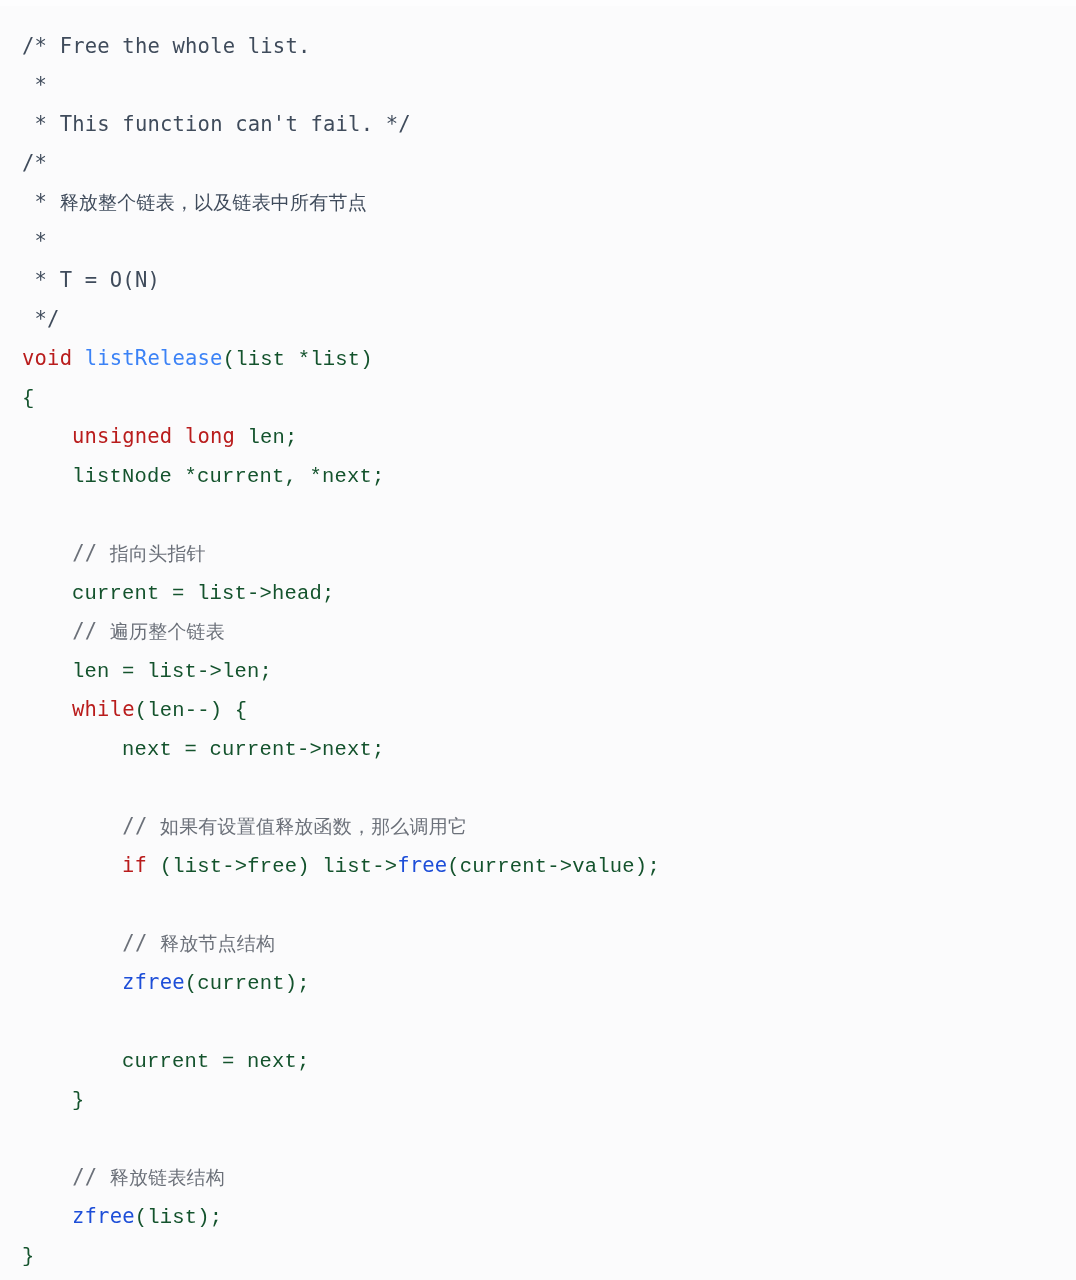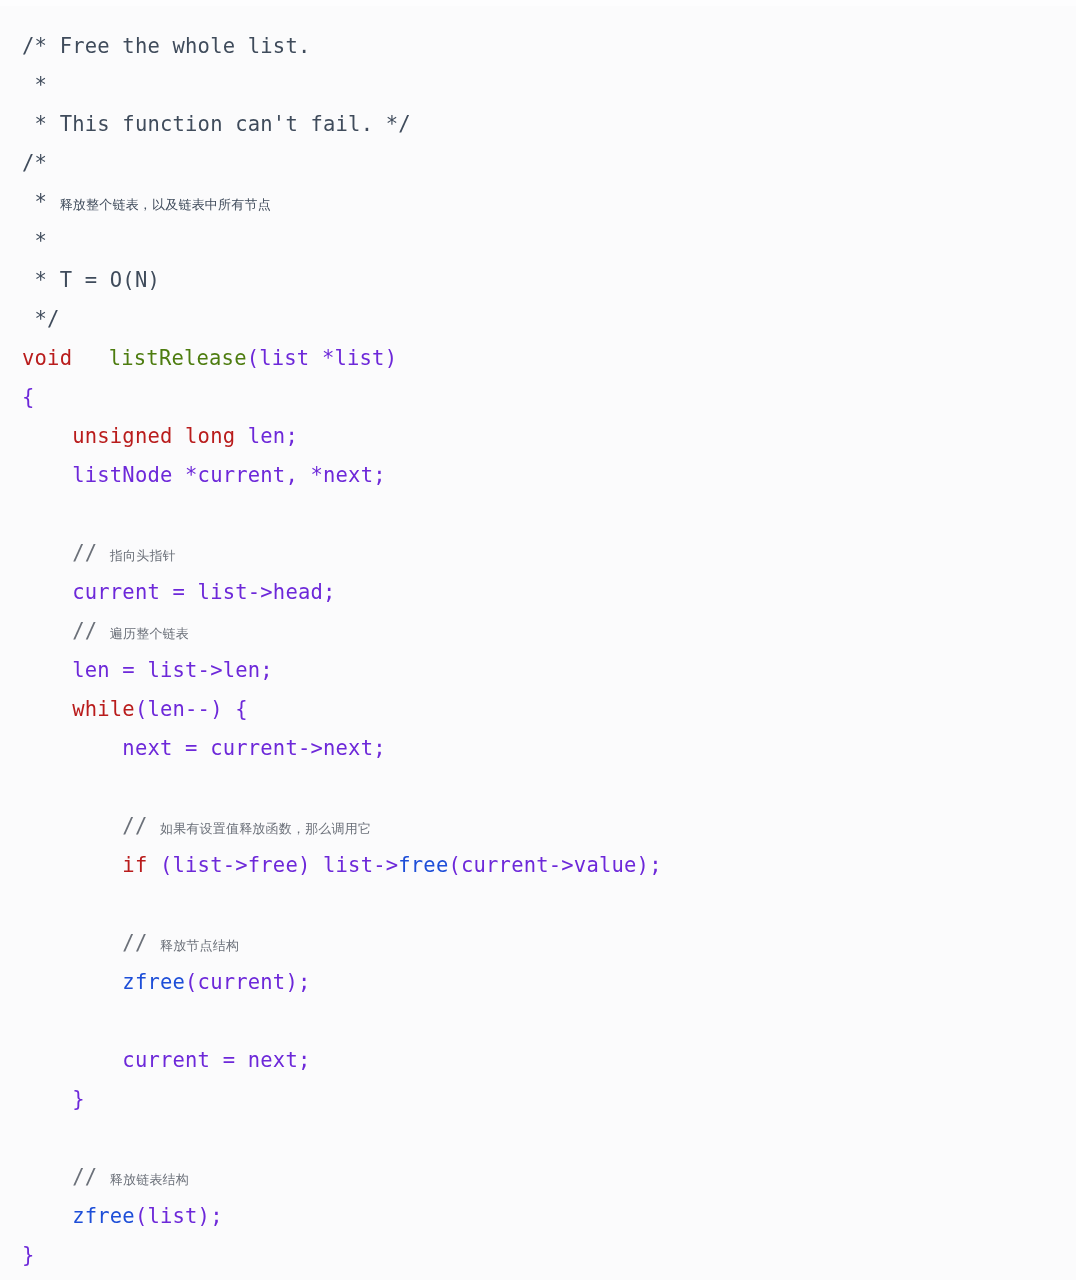--- a/index.html
+++ b/index.html
@@ -34,29 +34,29 @@
     height: 39px;
     line-height: 39px;
     font-size: 20.5px;
     letter-spacing: 0.2px;
     white-space: pre;
     color: #1d1d1f;
   }
 
   
   .tok            { white-space: pre; }
-  .tok-plain      { color: #6d28d9; }
+  .tok-plain      { color: #14532d; font-family: Liberation Mono, monospace; }
   .tok-blockcomment { color: #3f4b5b; }
   .tok-linecomment  { color: #6b7079; }
   .tok-keyword    { color: #b91c1c; }
-  .tok-function   { color: #4d7c0f; margin-left: 24px; }
+  .tok-function   { color: #3b82f6; }
   .tok-call       { color: #1d4ed8; }
   .tok-blank      { color: transparent; }
 
   
-  .cjk { font-family: Liberation Sans, sans-serif; font-size: 13px; }
+  .cjk { font-family: Liberation Sans, sans-serif; font-size: 19px; }
 </style>
 </head>
 <body style="background: rgb(251, 251, 252);">
 
 <div id="top-edge-band"></div>
 
 <pre id="code-block"><div class="code-line"><span class="tok tok-blockcomment">/* Free the whole list.</span></div><div class="code-line"><span class="tok tok-blockcomment"> *</span></div><div class="code-line"><span class="tok tok-blockcomment"> * This function can't fail. */</span></div><div class="code-line"><span class="tok tok-blockcomment">/*</span></div><div class="code-line"><span class="tok tok-blockcomment"> * </span><span class="tok tok-blockcomment cjk">释放整个链表，以及链表中所有节点</span></div><div class="code-line"><span class="tok tok-blockcomment"> *</span></div><div class="code-line"><span class="tok tok-blockcomment"> * T = O(N)</span></div><div class="code-line"><span class="tok tok-blockcomment"> */</span></div><div class="code-line"><span class="tok tok-keyword">void</span><span class="tok tok-plain"> </span><span class="tok tok-function">listRelease</span><span class="tok tok-plain">(list *list)</span></div><div class="code-line"><span class="tok tok-plain">{</span></div><div class="code-line"><span class="tok tok-plain">    </span><span class="tok tok-keyword">unsigned long</span><span class="tok tok-plain"> len;</span></div><div class="code-line"><span class="tok tok-plain">    listNode *current, *next;</span></div><div class="code-line"><span class="tok tok-blank"></span>​</div><div class="code-line"><span class="tok tok-linecomment">    // </span><span class="tok tok-linecomment cjk">指向头指针</span></div><div class="code-line"><span class="tok tok-plain">    current = list-&gt;head;</span></div><div class="code-line"><span class="tok tok-linecomment">    // </span><span class="tok tok-linecomment cjk">遍历整个链表</span></div><div class="code-line"><span class="tok tok-plain">    len = list-&gt;len;</span></div><div class="code-line"><span class="tok tok-plain">    </span><span class="tok tok-keyword">while</span><span class="tok tok-plain">(len--) {</span></div><div class="code-line"><span class="tok tok-plain">        next = current-&gt;next;</span></div><div class="code-line"><span class="tok tok-blank"></span>​</div><div class="code-line"><span class="tok tok-linecomment">        // </span><span class="tok tok-linecomment cjk">如果有设置值释放函数，那么调用它</span></div><div class="code-line"><span class="tok tok-plain">        </span><span class="tok tok-keyword">if</span><span class="tok tok-plain"> (list-&gt;free) list-&gt;</span><span class="tok tok-call">free</span><span class="tok tok-plain">(current-&gt;value);</span></div><div class="code-line"><span class="tok tok-blank"></span>​</div><div class="code-line"><span class="tok tok-linecomment">        // </span><span class="tok tok-linecomment cjk">释放节点结构</span></div><div class="code-line"><span class="tok tok-plain">        </span><span class="tok tok-call">zfree</span><span class="tok tok-plain">(current);</span></div><div class="code-line"><span class="tok tok-blank"></span>​</div><div class="code-line"><span class="tok tok-plain">        current = next;</span></div><div class="code-line"><span class="tok tok-plain">    }</span></div><div class="code-line"><span class="tok tok-blank"></span>​</div><div class="code-line"><span class="tok tok-linecomment">    // </span><span class="tok tok-linecomment cjk">释放链表结构</span></div><div class="code-line"><span class="tok tok-plain">    </span><span class="tok tok-call">zfree</span><span class="tok tok-plain">(list);</span></div><div class="code-line"><span class="tok tok-plain">}</span></div></pre>
 
 </body></html>

